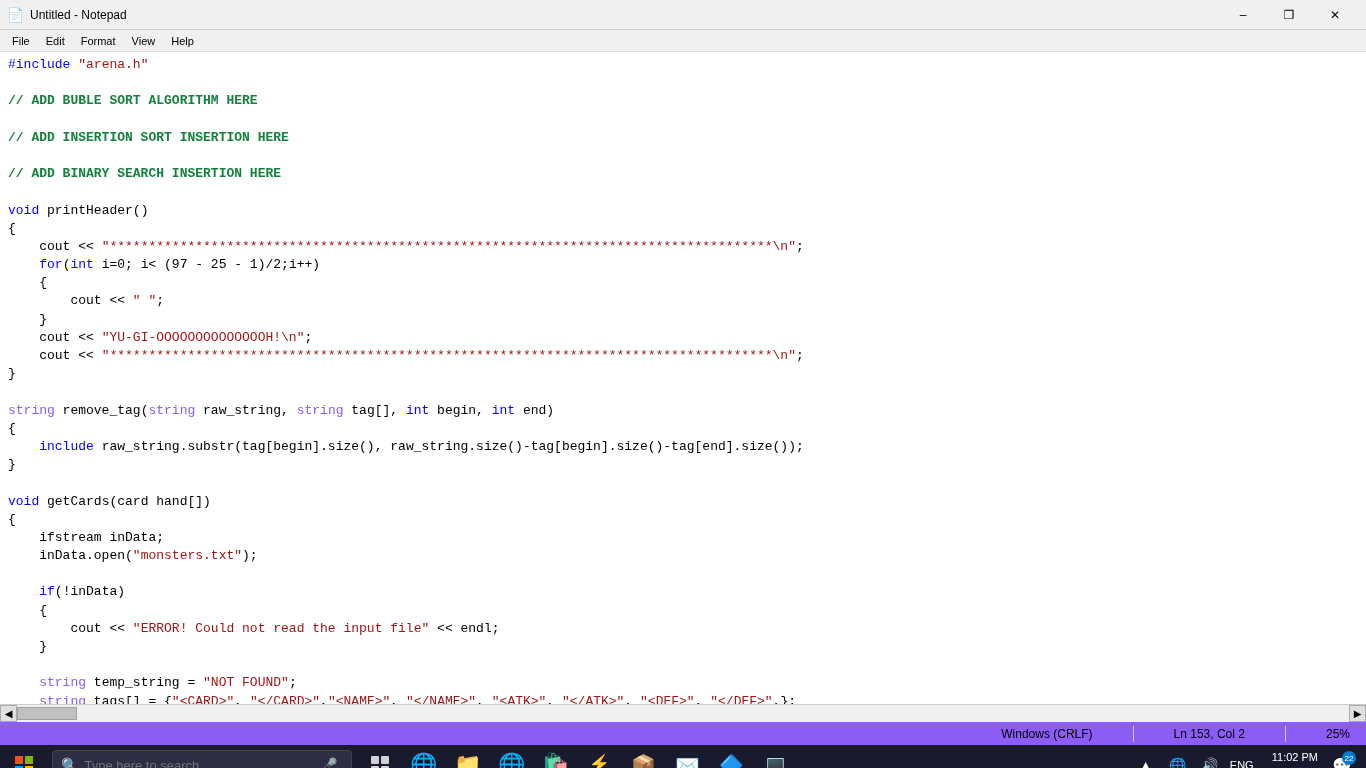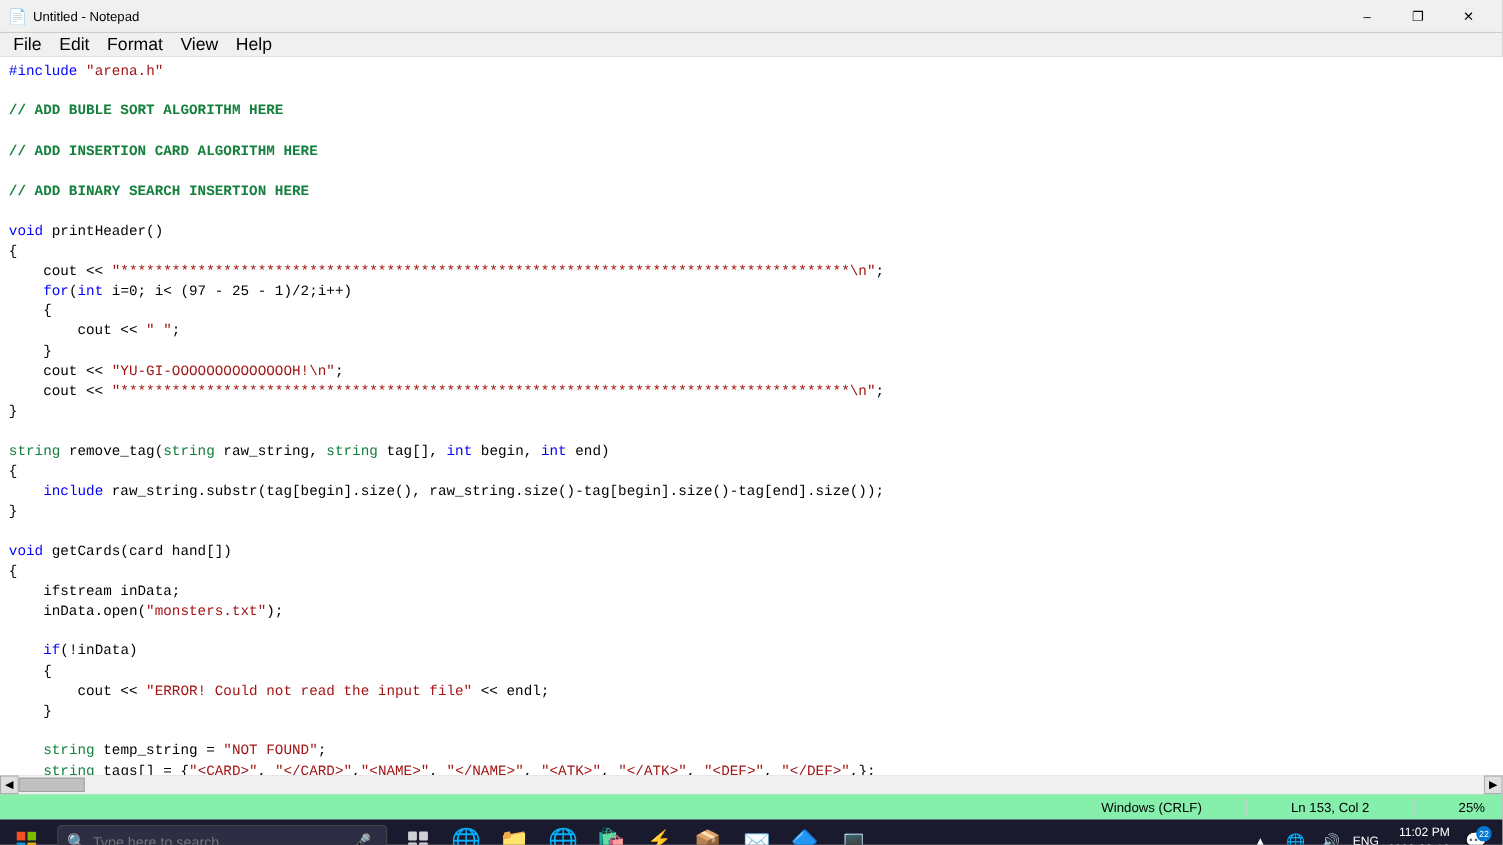--- a/index.html
+++ b/index.html
@@ -54,21 +54,21 @@
       width: 100%;
       height: 22px;
       background: #f0f0f0;
       display: flex;
       align-items: center;
       padding: 0 4px;
       border-bottom: 1px solid #ddd;
     }
     .menu-item {
       padding: 2px 8px;
-      font-size: 16px;
+      font-size: 11px;
       color: #000;
       cursor: pointer;
       height: 100%;
       display: flex;
       align-items: center;
     }
 
     
     #editor-container {
       width: 100%;
@@ -111,21 +111,21 @@
       justify-content: center;
       font-size: 10px;
       cursor: pointer;
       flex-shrink: 0;
     }
 
     
     #statusbar {
       width: 100%;
       height: 24px;
-      background: #86efac;
+      background: #8b5cf6;
       border-top: 1px solid #ccc;
       display: flex;
       align-items: center;
       justify-content: flex-end;
       padding: 0 16px;
       gap: 40px;
       font-size: 12px;
       color: #000;
     }
     .status-section {
@@ -254,21 +254,21 @@
       width: 14px;
       height: 14px;
       border-radius: 50%;
       display: flex;
       align-items: center;
       justify-content: center;
     }
 
     
     .code-blue { color: #0000ff; }
-    .code-teal { color: #15803d; }
+    .code-teal { color: #8b5cf6; }
     .code-comment { color: #15803d; font-weight: bold; }
     .code-string { color: #a31515; }
   </style>
 </head>
 <body>
 
 <div id="titlebar">
   <div id="titlebar-left">
     <span id="titlebar-icon">📄</span>
     <span>Untitled - Notepad</span>
@@ -286,21 +286,21 @@
   <span class="menu-item">Format</span>
   <span class="menu-item">View</span>
   <span class="menu-item">Help</span>
 </div>
 
 <div id="editor-container">
   <div id="editor-content"><span class="code-blue">#include</span> <span class="code-string">"arena.h"</span>
 
 <span class="code-comment">// ADD BUBLE SORT ALGORITHM HERE</span>
 
-<span class="code-comment">// ADD INSERTION CARD ALGORITHM HERE</span>
+<span class="code-comment">// ADD INSERTION SORT INSERTION HERE</span>
 
 <span class="code-comment">// ADD BINARY SEARCH INSERTION HERE</span>
 
 <span class="code-blue">void</span> printHeader()
 {
     cout &lt;&lt; <span class="code-string">"*************************************************************************************\n"</span>;
     <span class="code-blue">for</span>(<span class="code-blue">int</span> i=0; i&lt; (97 - 25 - 1)/2;i++)
     {
         cout &lt;&lt; <span class="code-string">" "</span>;
     }

